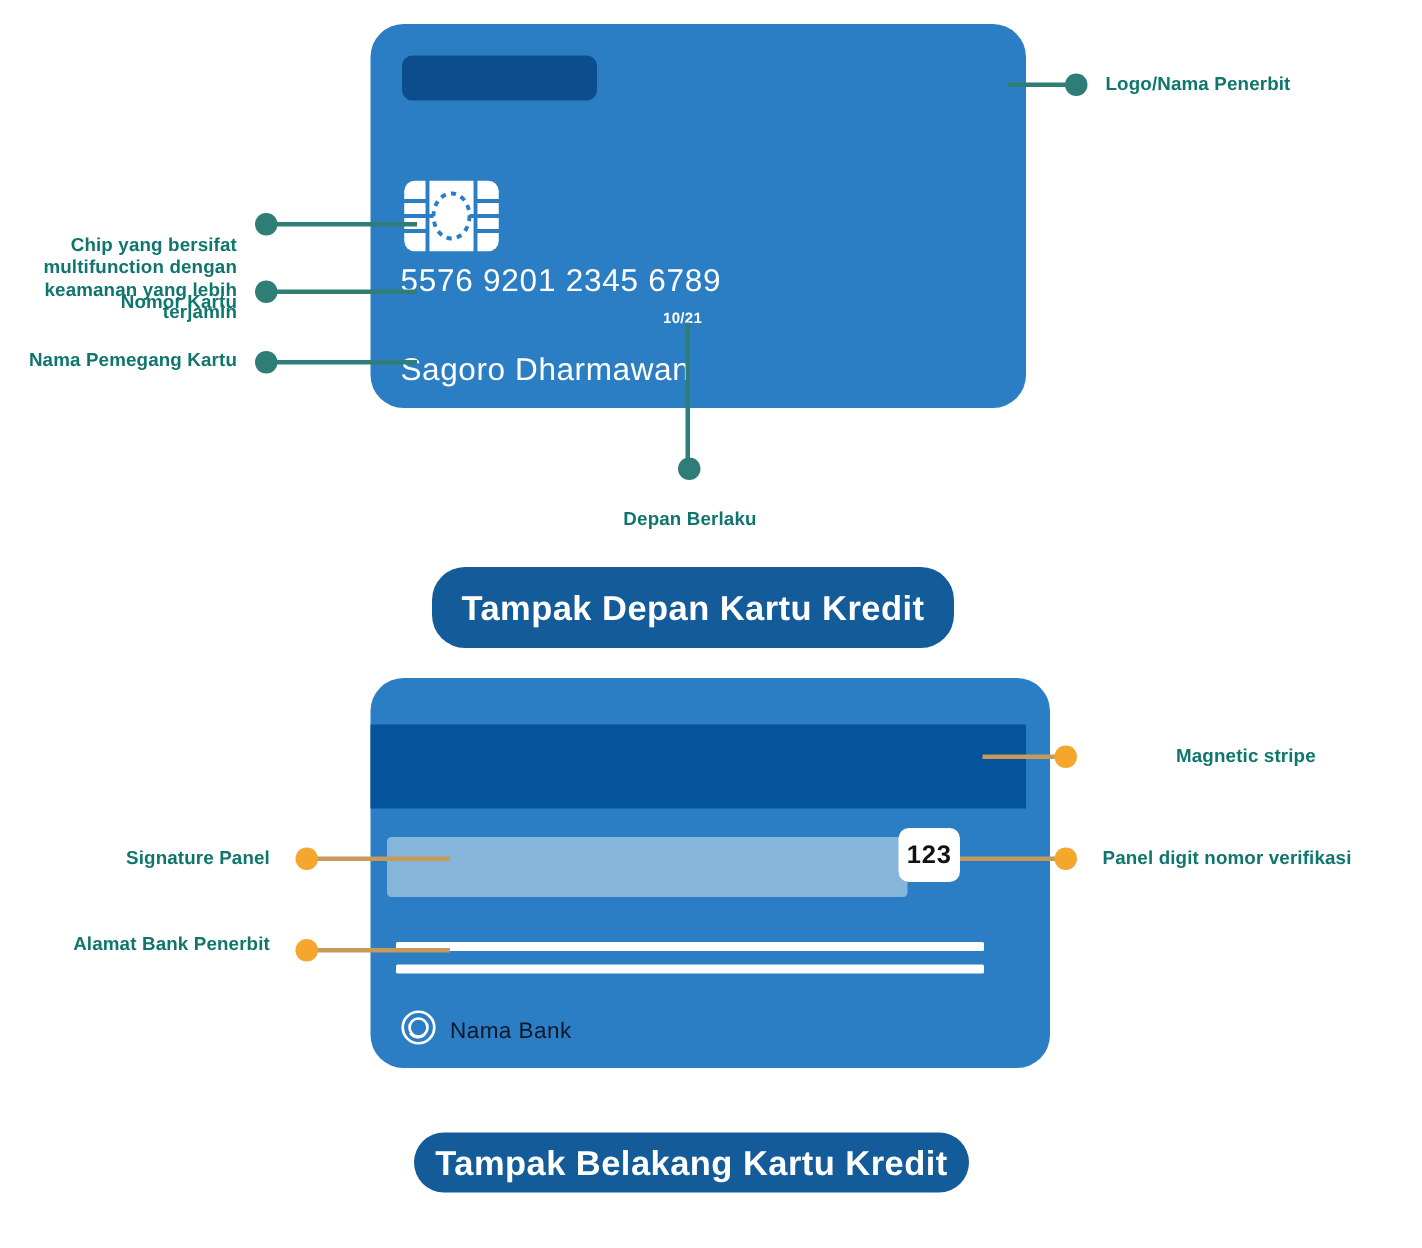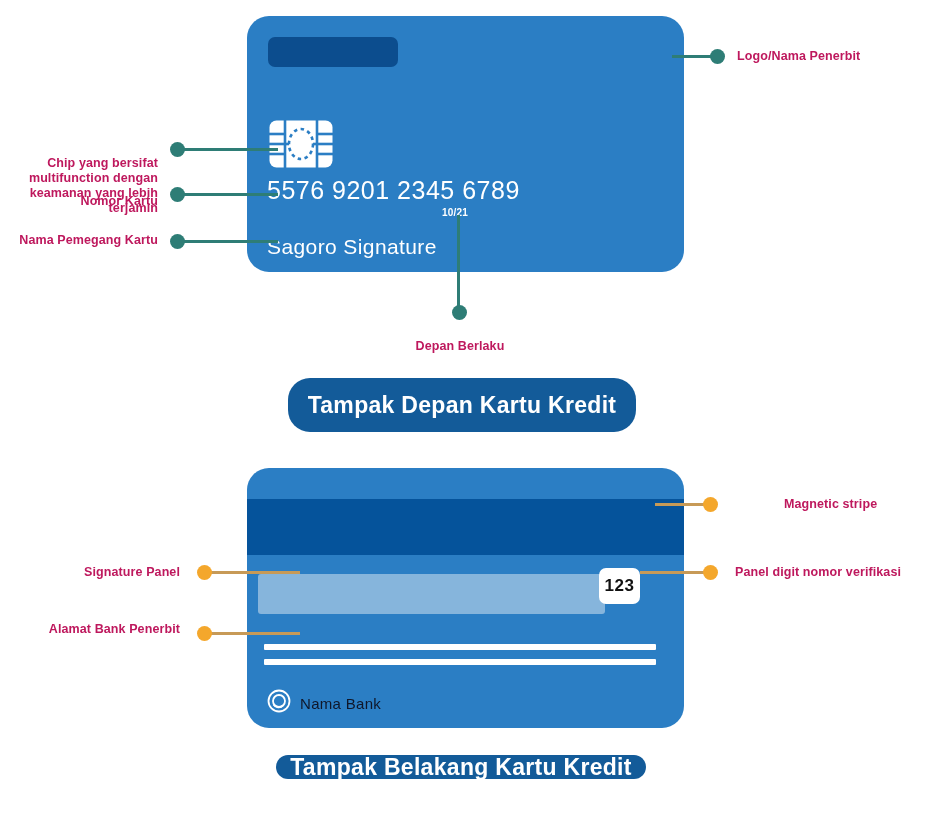--- a/index.html
+++ b/index.html
@@ -19,21 +19,21 @@
     inset: 0;
   }
 
   
   .card {
     position: absolute;
     background: #2b7ec4;
     border-radius: 22px;
   }
   #card-front { left: 247px; top: 16px; width: 437px; height: 256px; }
-  #card-back  { left: 247px; top: 468px; width: 437px; height: 260px; }
+  #card-back  { left: 247px; top: 452px; width: 437px; height: 260px; padding-left: 16px; }
 
   
   .issuer-block {
     position: absolute;
     left: 21px; top: 21px;
     width: 130px; height: 30px;
     background: #0c4d8e;
     border-radius: 7px;
   }
 
@@ -42,21 +42,21 @@
     position: absolute;
     left: 22px; top: 104px;
     width: 64px; height: 48px;
   }
 
   
   .card-number {
     position: absolute;
     left: 20px; top: 160px;
     color: #ffffff;
-    font-size: 25px;
+    font-size: 21px;
     letter-spacing: 0.5px;
     white-space: nowrap;
     font-family: "Liberation Sans", sans-serif;
   }
   .expiry {
     position: absolute;
     left: 195px; top: 191px;
     color: #ffffff;
     font-size: 10px;
     font-weight: bold;
@@ -126,21 +126,21 @@
   }
   .bank-mark-name {
     color: #0f172a;
     font-size: 15px;
     letter-spacing: 0.3px;
   }
 
   
   .label {
     position: absolute;
-    color: #be185d;
+    color: #0f766e;
     font-size: 12.5px;
     font-weight: bold;
     line-height: 15px;
     letter-spacing: 0.1px;
   }
   .label.right-align { text-align: right; }
   .label.left-align  { text-align: left; }
   .label.center-align{ text-align: center; }
 
   
@@ -173,21 +173,21 @@
     border-radius: 22px;
     font-size: 23px;
     font-weight: bold;
     letter-spacing: 0.3px;
     display: flex;
     align-items: center;
     justify-content: center;
     white-space: nowrap;
   }
   #caption-front { left: 288px; top: 378px; width: 348px; height: 54px; }
-  #caption-back  { left: 276px; top: 755px; width: 370px; height: 24px; }
+  #caption-back  { left: 276px; top: 755px; width: 370px; height: 40px; }
 </style>
 </head>
 <body>
 
 <div class="stage">
 
   <div class="card" id="card-front">
 
     <div class="issuer-block"></div>
 
@@ -203,21 +203,21 @@
           <line x1="48" y1="0" x2="48" y2="48"></line>
           <line x1="0" y1="24" x2="20" y2="24"></line>
           <line x1="44" y1="24" x2="64" y2="24"></line>
           <ellipse cx="32" cy="24" rx="12" ry="15" stroke-dasharray="3.5 3.5"></ellipse>
         </g>
       </svg>
     </div>
 
     <div class="card-number">5576 9201 2345 6789</div>
     <div class="expiry">10/21</div>
-    <div class="card-holder">Sagoro Signature</div>
+    <div class="card-holder">Sagoro Dharmawan</div>
 
   </div>
 
   <div class="label right-align" style="left:18px; top:108px; width:140px;margin-top:48px;">Chip yang bersifat multifunction dengan keamanan yang lebih terjamin</div>
   <div class="line-h teal" style="left:180px; top:148px; width:98px;"></div>
   <div class="dot teal" style="left:170px; top:142px;"></div>
 
   <div class="label right-align" style="left:18px; top:194px; width:140px;">Nomor Kartu</div>
   <div class="line-h teal" style="left:180px; top:193px; width:98px;"></div>
   <div class="dot teal" style="left:170px; top:187px;"></div>

